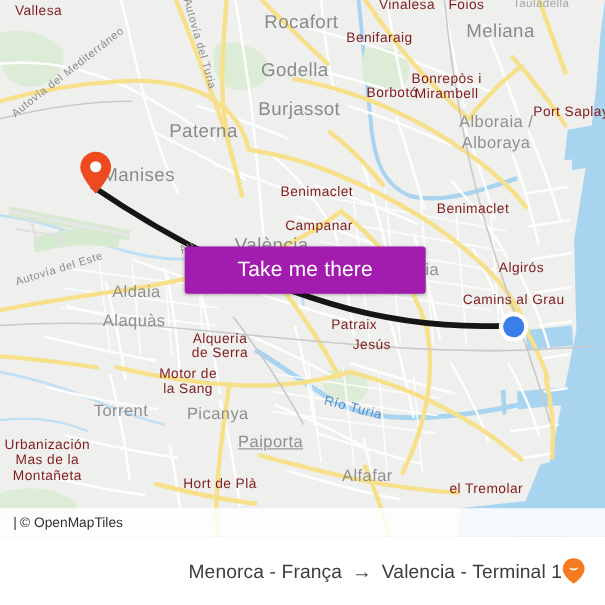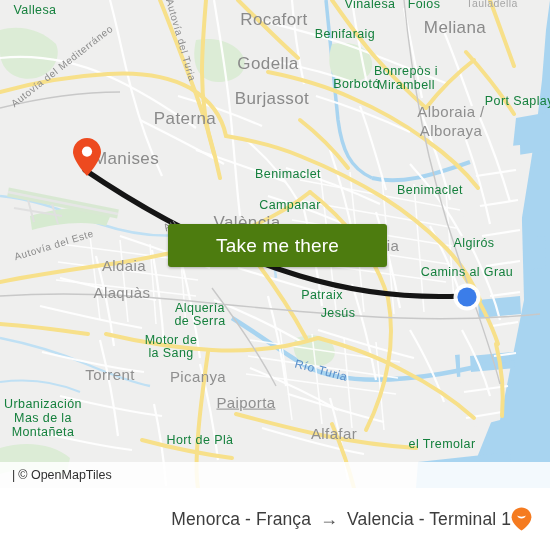--- a/index.html
+++ b/index.html
@@ -41,21 +41,21 @@
     color: #8e8e8e;
     white-space: nowrap;
     letter-spacing: 0.4px;
     pointer-events: none;
     transform: translate(-50%, -50%);
     text-align: center;
     line-height: 1.12;
   }
   .map-label.sz-xl { font-size: 17px; color: #8a8a8a; }
   .map-label.sz-lg { font-size: 15px; color: #8f8f8f; }
-  .map-label.sz-md { font-size: 12.5px; color: #15803d; }
+  .map-label.sz-md { font-size: 12.5px; color: #7f1d1d; }
   .map-label.sz-sm { font-size: 10.5px; color: #a6a6a6; }
   .map-label.road {
     font-size: 10px;
     color: #8b8b8b;
     letter-spacing: 0.6px;
   }
   .map-label.water-label {
     color: #5b8fc9;
     font-size: 12px;
     letter-spacing: 0.6px;
@@ -395,21 +395,21 @@
     <svg id="origin-marker" viewBox="0 0 30 40" style="left: 72px; top: 137px;">
       <path d="M15 1 C7.3 1 1 7.3 1 15 C1 24 15 39 15 39 C15 39 29 24 29 15 C29 7.3 22.7 1 15 1 Z" fill="#ED4A1F"></path>
       <circle cx="15" cy="14.6" r="5.1" fill="#ffffff"></circle>
     </svg>
 
     <svg id="dest-marker" viewBox="0 0 30 30" style="left: 452px; top: 282px;">
       <circle cx="15" cy="15" r="13.5" fill="#ffffff" opacity="0.95"></circle>
       <circle cx="15" cy="15" r="9.6" fill="#3B7DE9"></circle>
     </svg>
 
-    <button id="cta" style="background: #4d7c0f;">
+    <button id="cta" style="background: #a21caf;">
       <span>Take me there</span>
     </button>
 
     <div id="attribution">
       <span class="attr-sep">|</span>
       <span>© OpenMapTiles</span>
     </div>
   </div>
 
   <div id="footer">

